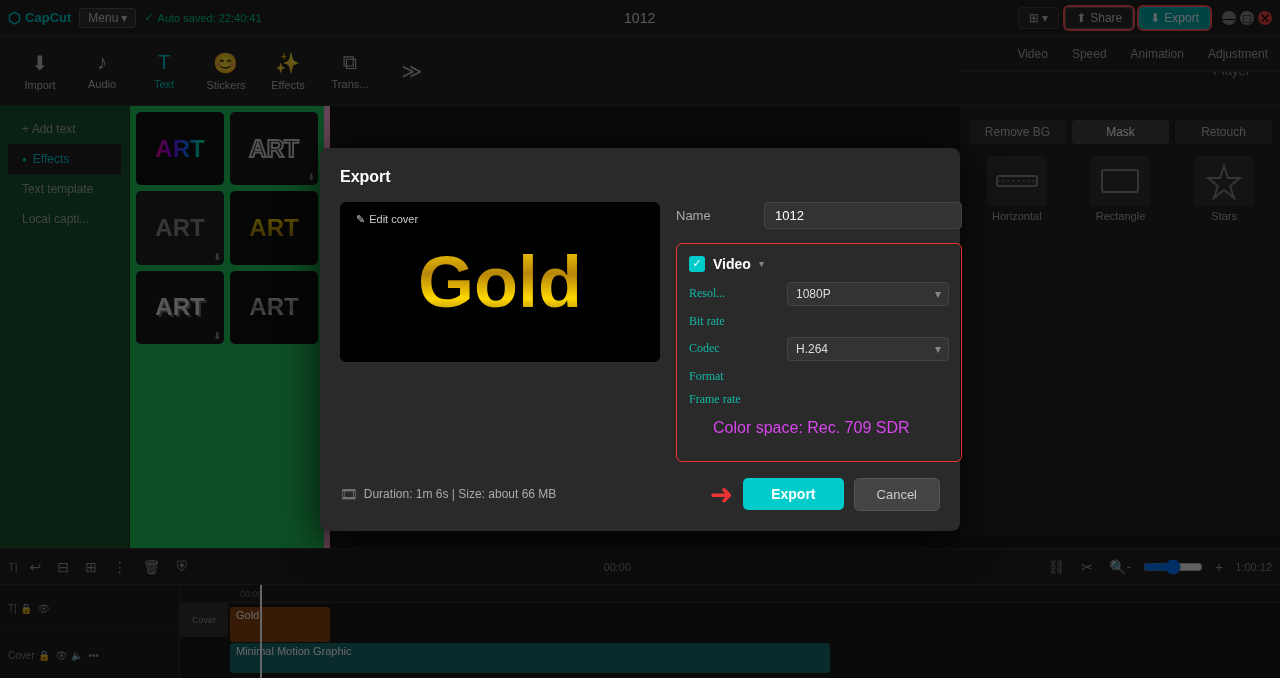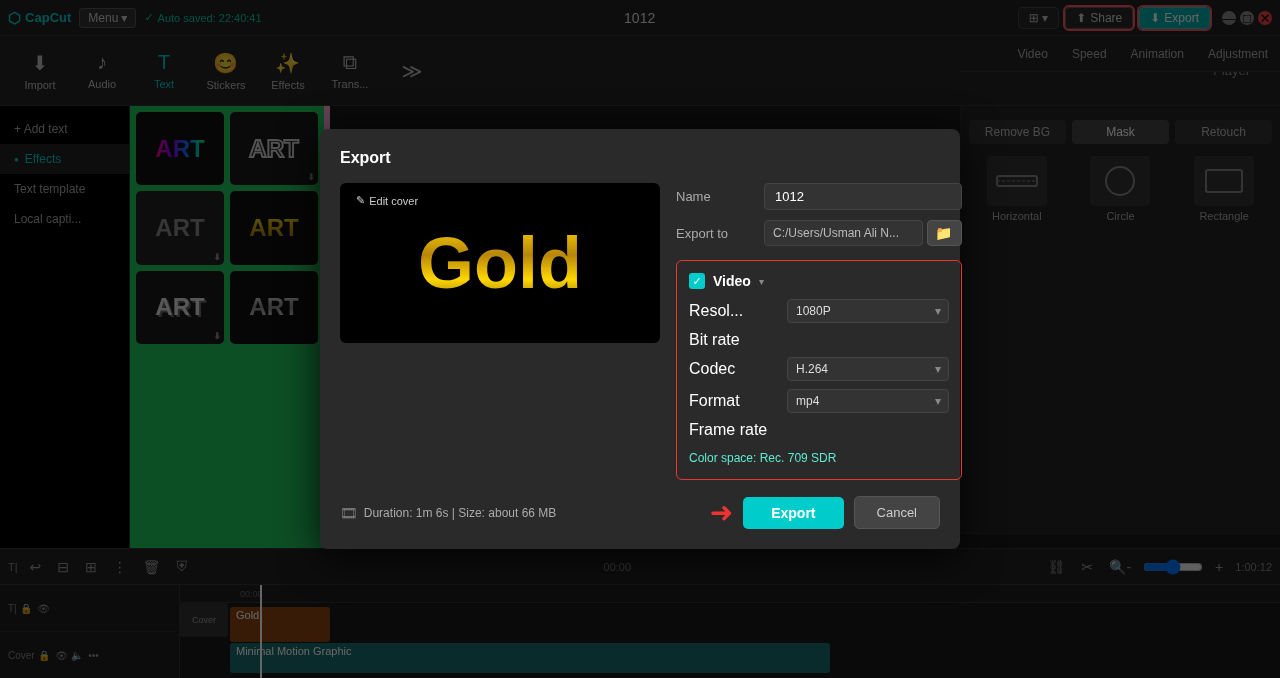--- a/index.html
+++ b/index.html
@@ -104,23 +104,23 @@
     
     .main-area {
       display: flex;
       height: calc(678px - 36px - 70px - 130px);
       position: relative;
     }
 
     
     .sidebar {
       width: 130px;
-      background: #000000;
+      background: #14532d;
       border-right: 1px solid #2e2e2e;
-      padding: 8px 0;
+      padding: 8px 8px;
       overflow-y: auto;
     }
     .sidebar-item {
       padding: 8px 14px;
       font-size: 12px;
       color: #aaa;
       cursor: pointer;
       display: flex; align-items: center; gap: 6px;
     }
     .sidebar-item.active { color: #0cc; background: #222; }
@@ -313,37 +313,37 @@
       width: 16px; height: 16px; background: #0cc; border-radius: 3px;
       display: flex; align-items: center; justify-content: center;
       color: #fff; font-size: 11px; flex-shrink: 0; cursor: pointer;
     }
     .section-title { font-size: 14px; color: #fff; font-weight: 600; }
     .section-arrow { font-size: 10px; color: #888; }
     .setting-row {
       display: flex; align-items: center; margin-bottom: 8px; gap: 8px;
     }
     .setting-label {
-      width: 90px; font-size: 16px; color: #ffffff; flex-shrink: 0;
+      width: 90px; font-size: 12px; color: #14b8a6; flex-shrink: 0; font-family: Liberation Serif, serif;
     }
     .setting-select-wrap {
       flex: 1; position: relative;
     }
     .setting-select-wrap select {
       width: 100%; background: #333; border: 1px solid #444; color: #ddd;
       font-size: 12px; padding: 4px 8px; border-radius: 4px;
       appearance: none; cursor: pointer;
     }
     .setting-select-wrap::after {
       content: '▾'; position: absolute; right: 8px; top: 50%;
       transform: translateY(-50%); color: #888; pointer-events: none;
       font-size: 12px;
     }
     .color-space-text {
-      font-size: 12px; color: #5eead4; padding: 4px 0;
+      font-size: 16px; color: #d946ef; padding: 4px 0; margin-left: 24px;
     }
 
     
     .modal-bottom {
       display: flex; align-items: center; justify-content: space-between;
       margin-top: 16px;
     }
     .duration-info {
       font-size: 12px; color: #aaa; display: flex; align-items: center; gap: 6px;
     }
@@ -513,38 +513,38 @@
         <div class="mask-shape">
           <svg width="48" height="38" viewBox="0 0 48 38">
             <rect x="4" y="14" width="40" height="10" rx="2" fill="none" stroke="#aaa" stroke-width="2"></rect>
             <line x1="4" y1="19" x2="44" y2="19" stroke="#aaa" stroke-width="1" stroke-dasharray="3,2"></line>
           </svg>
         </div>
         <span class="mask-label">Horizontal</span>
       </div>
 
 
-      <div class="mask-item">
-        <div class="mask-shape">
-          <svg width="48" height="38" viewBox="0 0 48 38">
-            <circle cx="24" cy="19" r="14" fill="none" stroke="#aaa" stroke-width="2"></circle>
-          </svg>
-        </div>
-        <span class="mask-label">Circle</span>
-      </div>
 
       <div class="mask-item">
         <div class="mask-shape">
           <svg width="48" height="38" viewBox="0 0 48 38">
             <rect x="6" y="8" width="36" height="22" rx="2" fill="none" stroke="#aaa" stroke-width="2"></rect>
           </svg>
         </div>
         <span class="mask-label">Rectangle</span>
       </div>
 
+      <div class="mask-item">
+        <div class="mask-shape">
+          <svg width="48" height="38" viewBox="0 0 48 38">
+            <polygon points="24,4 28,16 40,16 30,24 34,36 24,28 14,36 18,24 8,16 20,16" fill="none" stroke="#aaa" stroke-width="2"></polygon>
+          </svg>
+        </div>
+        <span class="mask-label">Stars</span>
+      </div>
     </div>
   </div>
 </div>
 
 <div class="timeline">
   <div class="timeline-toolbar">
     <span style="font-size:11px;color:#888;">T|</span>
     <button class="tl-btn">↩</button>
     <button class="tl-btn">⊟</button>
     <button class="tl-btn">⊞</button>
@@ -609,27 +609,20 @@
           <span>Edit cover</span>
         </button>
         <span class="preview-gold-text">Gold</span>
       </div>
 
       <div class="form-area">
         <div class="form-row">
           <span class="form-label">Name</span>
           <input class="form-input" type="text" value="1012" style="">
         </div>
-        <div class="form-row">
-          <span class="form-label">Export to</span>
-          <div class="form-input-with-btn">
-            <div class="form-input-path">C:/Users/Usman Ali N...</div>
-            <button class="folder-btn">📁</button>
-          </div>
-        </div>
 
         <div class="settings-panel">
 
           <div class="section-header">
             <div class="section-check">✓</div>
             <span class="section-title">Video</span>
             <span class="section-arrow">▾</span>
           </div>
 
           <div class="setting-row">
@@ -652,27 +645,20 @@
             <div class="setting-select-wrap">
               <select>
                 <option>H.264</option>
                 <option>H.265</option>
               </select>
             </div>
           </div>
 
           <div class="setting-row">
             <span class="setting-label">Format</span>
-            <div class="setting-select-wrap">
-              <select>
-                <option>mp4</option>
-                <option>mov</option>
-                <option>webm</option>
-              </select>
-            </div>
           </div>
 
           <div class="setting-row">
             <span class="setting-label">Frame rate</span>
           </div>
 
           <div class="setting-row">
             <span class="color-space-text">Color space: Rec. 709 SDR</span>
           </div>
 

